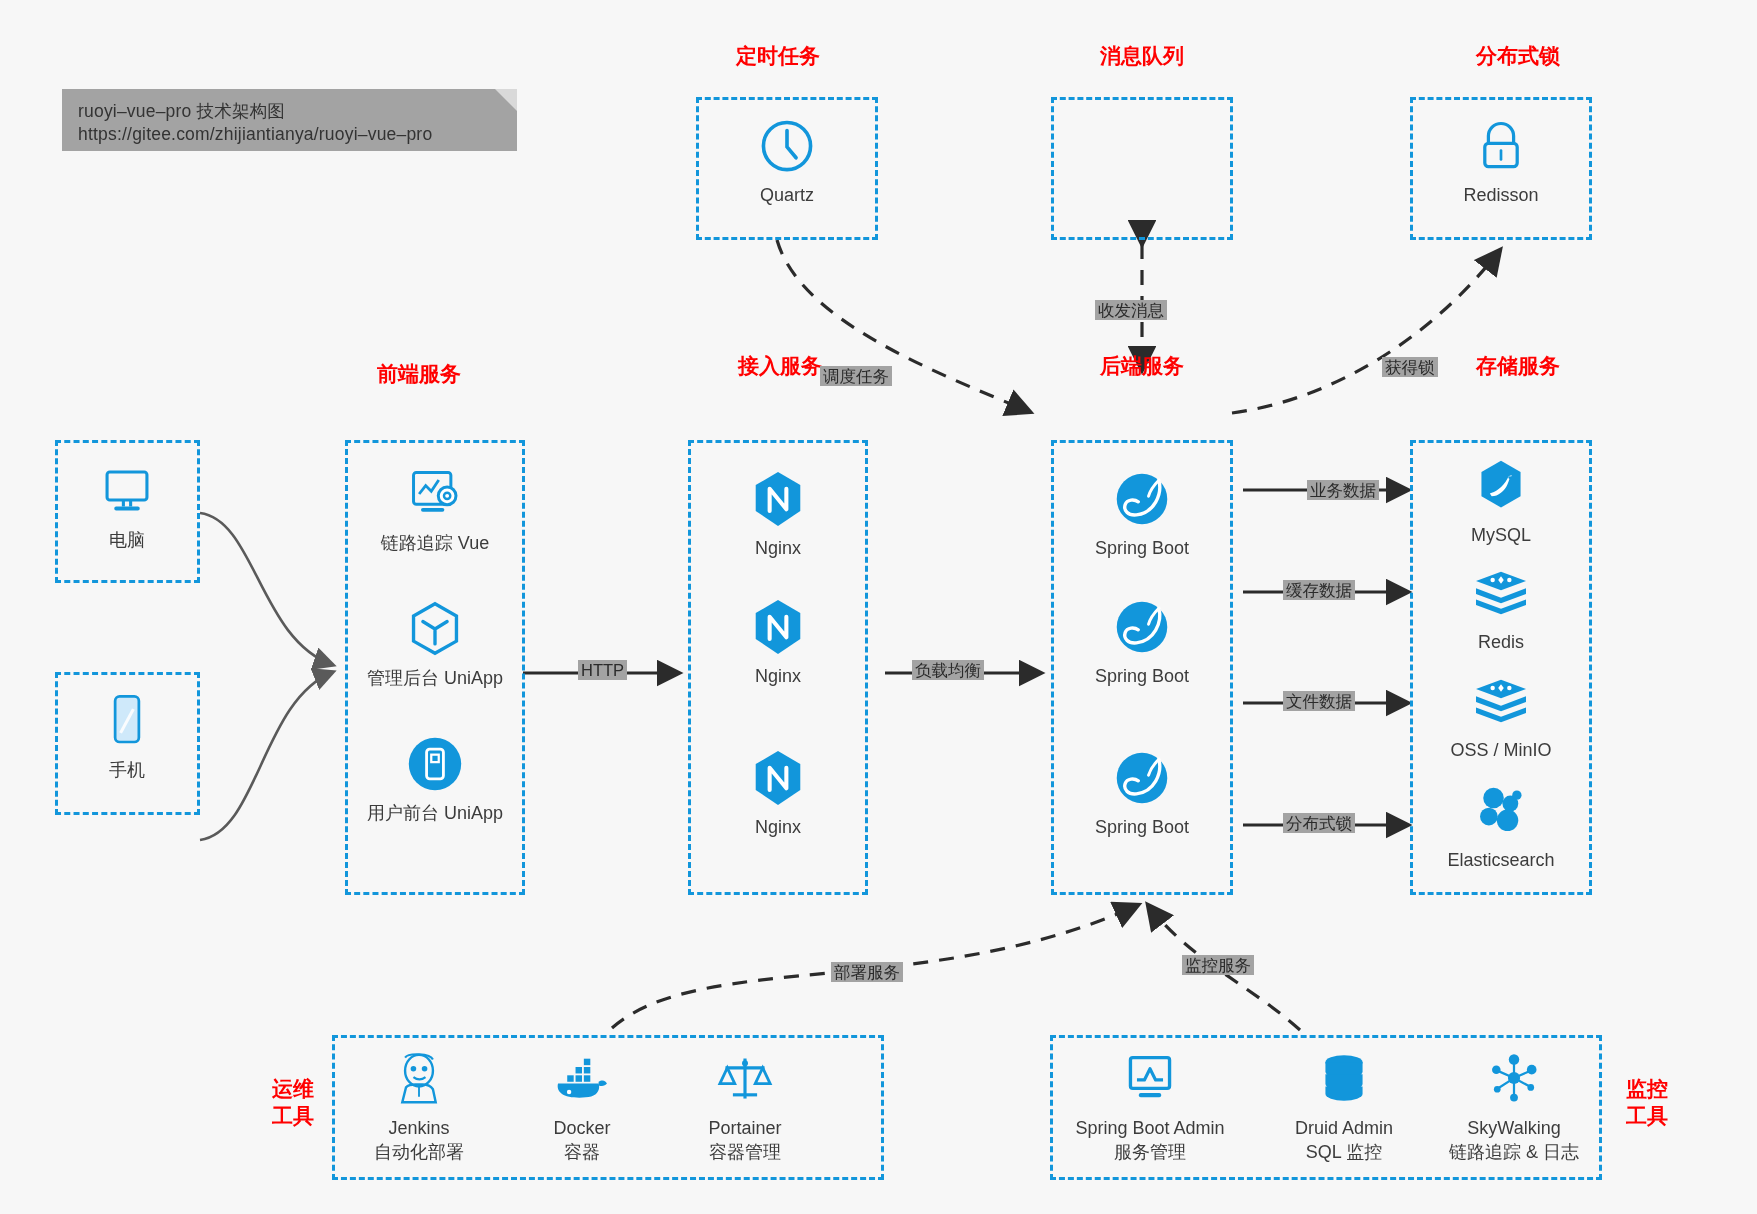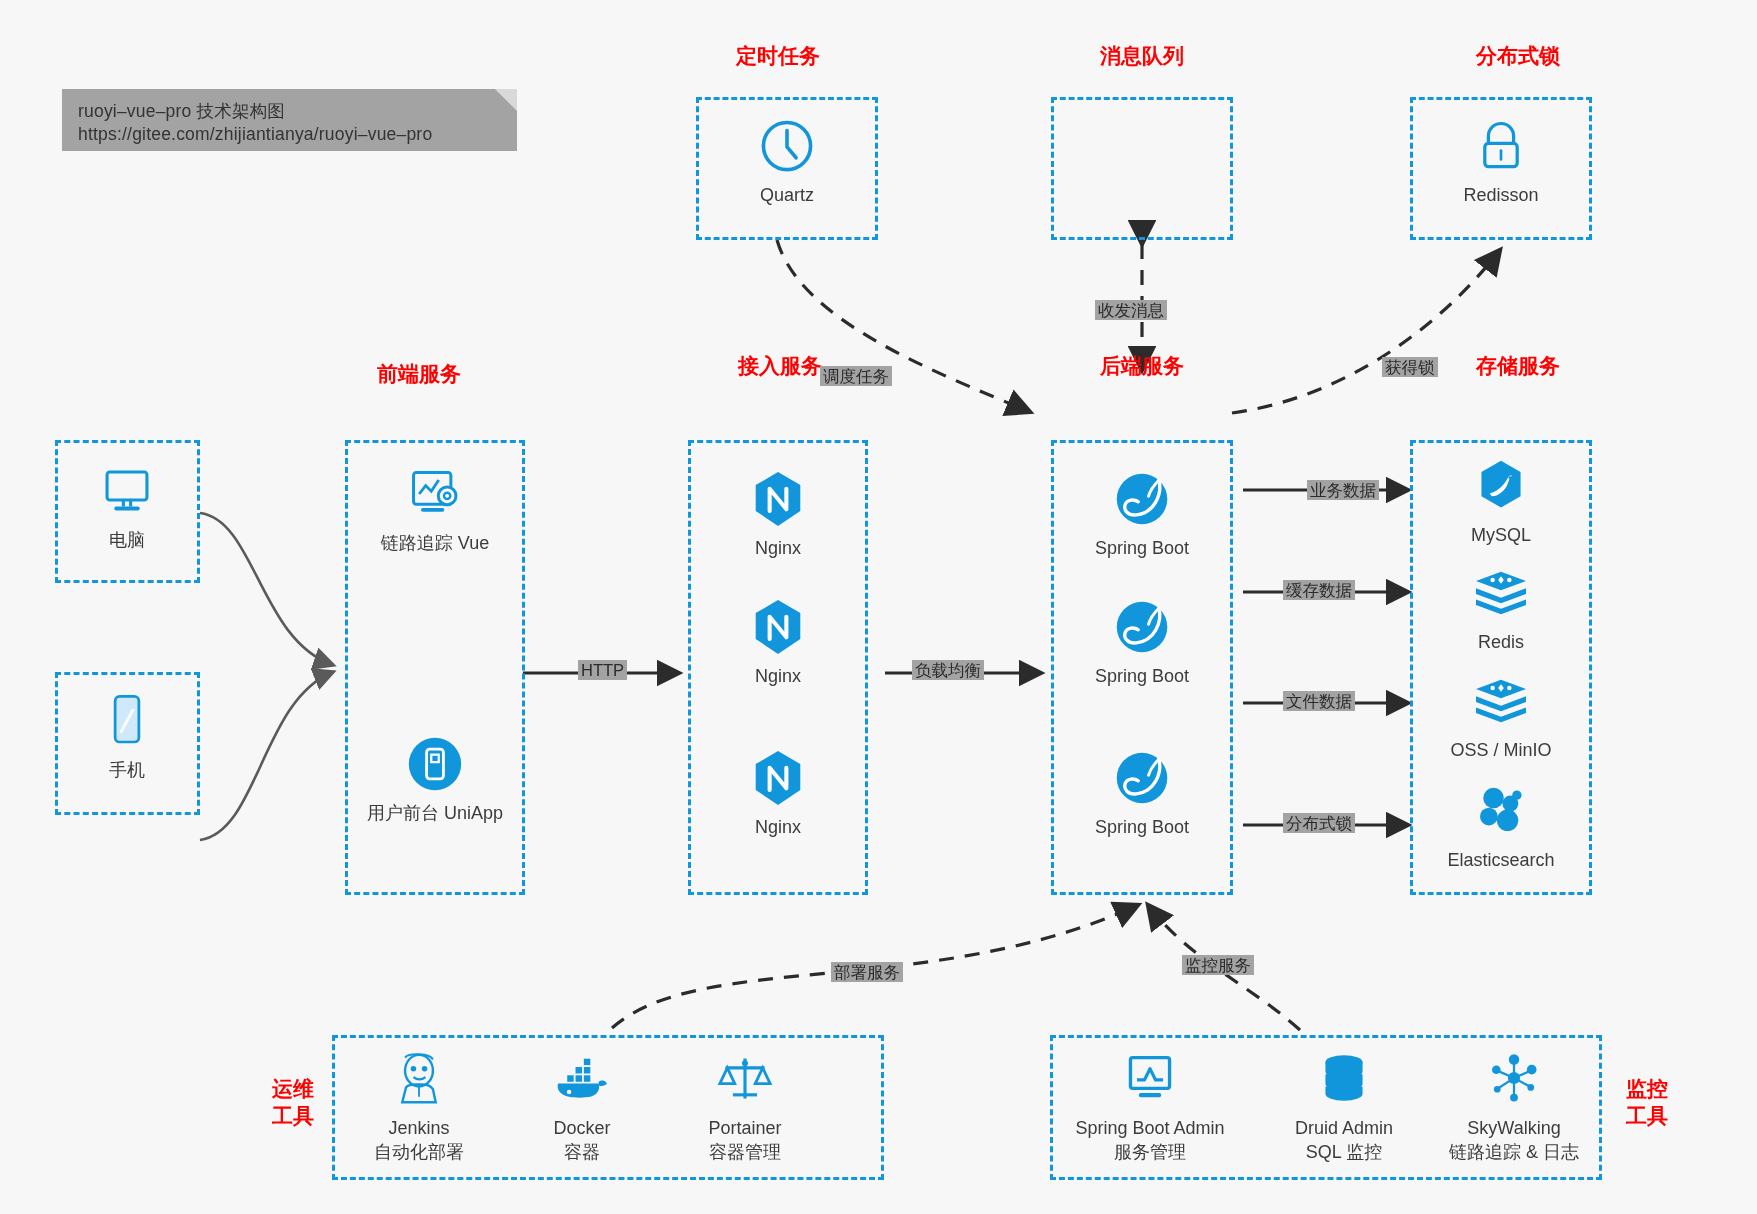--- a/index.html
+++ b/index.html
@@ -208,20 +208,29 @@
         <rect x="9" y="7" width="40" height="34" rx="3" fill="none" stroke="#1296db" stroke-width="3.2"></rect>
         <path d="M15 30 L22 21 L28 27 L36 15" fill="none" stroke="#1296db" stroke-width="3"></path>
         <circle cx="45" cy="32" r="9.5" fill="#ffffff" stroke="#1296db" stroke-width="3.2"></circle>
         <circle cx="45" cy="32" r="3.4" fill="none" stroke="#1296db" stroke-width="2.6"></circle>
         <rect x="17" y="45" width="25" height="4" rx="2" fill="#1296db"></rect>
       </svg>
     </div>
     <div class="lbl">链路追踪 Vue</div>
   </div>
 
+  <div class="node" style="left:355px; top:598px;">
+    <div class="ico">
+      <svg width="56" height="58" viewBox="0 0 60 62">
+        <path d="M30 4 L53 17 L53 44 L30 57 L7 44 L7 17 Z" fill="none" stroke="#1296db" stroke-width="3.6"></path>
+        <path d="M30 31 L30 47 M30 31 L17 23 M30 31 L43 23" fill="none" stroke="#1296db" stroke-width="3.6" stroke-linecap="round"></path>
+      </svg>
+    </div>
+    <div class="lbl">管理后台 UniApp</div>
+  </div>
 
   <div class="node" style="left:355px; top:733px;">
     <div class="ico">
       <svg width="58" height="58" viewBox="0 0 62 62">
         <circle cx="31" cy="31" r="28" fill="#1296db"></circle>
         <rect x="22" y="15" width="18" height="32" rx="3.4" fill="none" stroke="#ffffff" stroke-width="3"></rect>
         <rect x="27" y="21" width="8" height="8" fill="none" stroke="#ffffff" stroke-width="2.4"></rect>
       </svg>
     </div>
     <div class="lbl">用户前台 UniApp</div>

